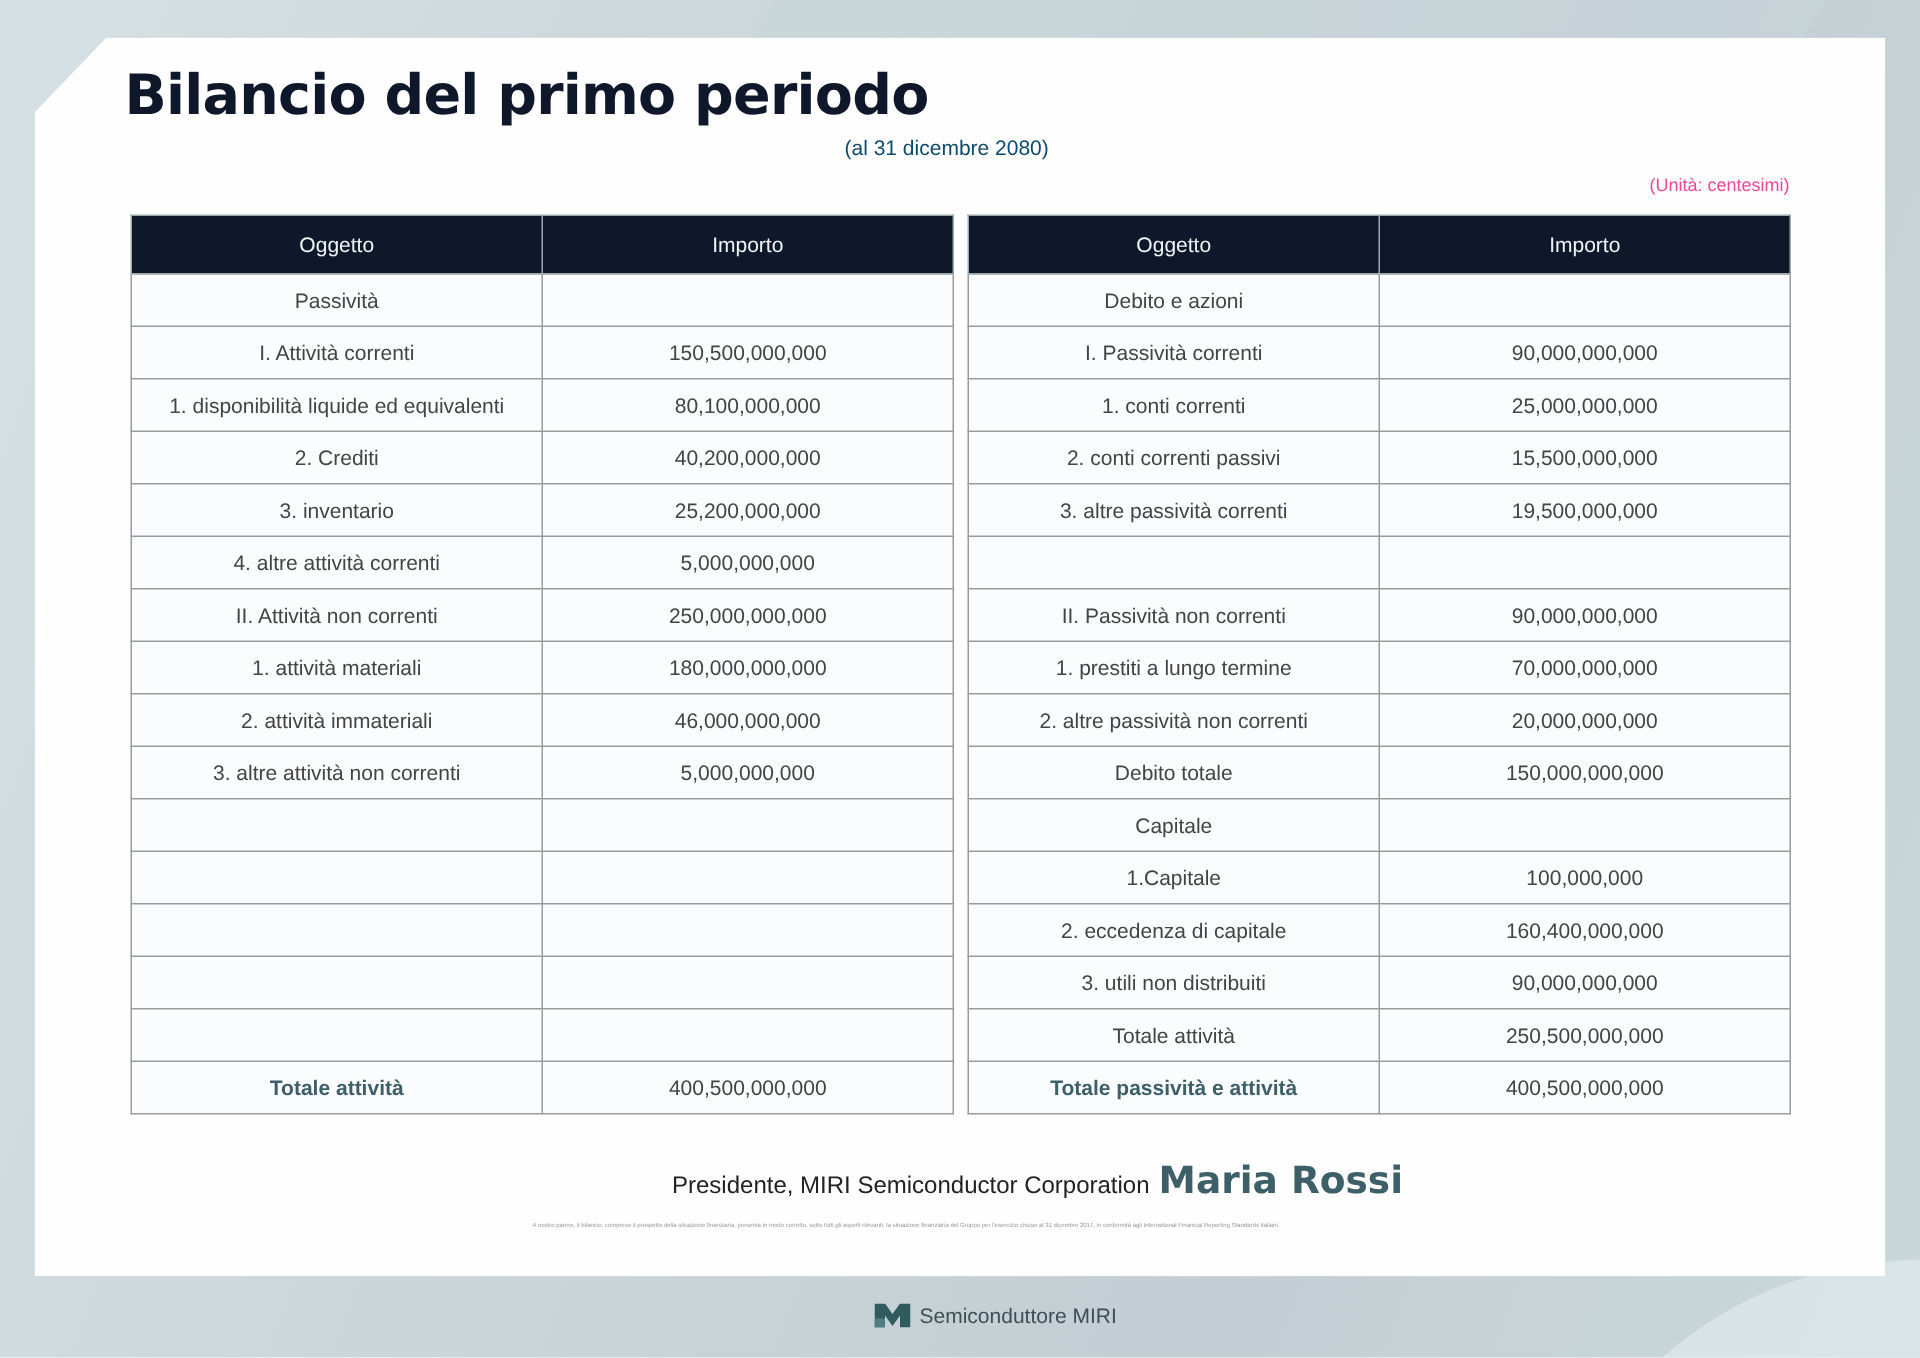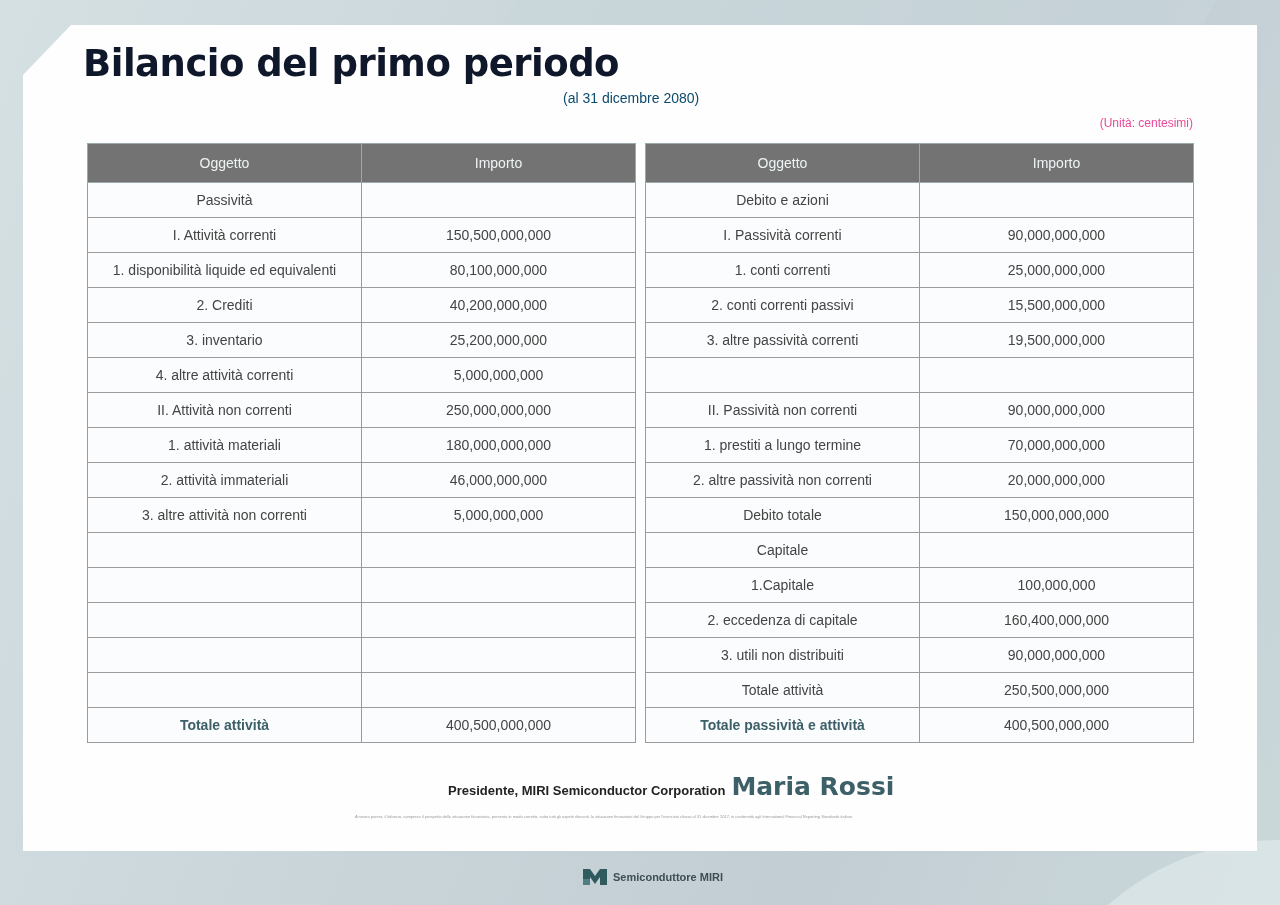--- a/index.html
+++ b/index.html
@@ -36,42 +36,42 @@
   .unit {
     position: absolute; right: 87px; top: 116px; font-size: 12px; color: #ec4899;
   }
   table.bs {
     position: absolute; top: 143px; border-collapse: collapse;
     width: 549px; table-layout: fixed;
   }
   table.bs.left { left: 87px; }
   table.bs.right { left: 645px; }
   table.bs th {
-    background: #737373; color: #eef4f4; font-weight: normal;
+    background: #0f172a; color: #eef4f4; font-weight: normal;
     font-size: 14px; height: 36px; border: 1px solid #9aa9ab;
   }
   table.bs td {
     border: 1px solid #9b9b9b; height: 34px; text-align: center;
     font-size: 14px; color: #444; background: #fbfcfd; padding: 0;
   }
   table.bs td.bold { font-weight: bold; color: #3c5f68; }
   .sign {
     position: absolute; top: 772px; left: 448px; display: flex; align-items: baseline; gap: 6px;
   }
-  .sign .role { font-size: 13px; font-weight: bold; color: #222; }
+  .sign .role { font-size: 16px; font-weight: normal; color: #222; }
   .sign .name { font-family: "DejaVu Sans", sans-serif; font-size: 25px; color: #3c5f68; font-weight: bold; }
   .disclaimer {
     position: absolute; top: 814px; left: 355px; width: 570px; font-size: 4px;
     color: #999; white-space: nowrap; overflow: hidden;
   }
   .brand {
     position: absolute; top: 869px; left: 583px; display: flex; align-items: center; gap: 6px;
   }
   .brand svg { display: block; }
-  .brand .brand-name { font-size: 11px; color: #3d4f53; font-weight: bold; }
+  .brand .brand-name { font-size: 14px; color: #3d4f53; }
 </style>
 </head>
 <body>
 
 <div class="bg-shape3"></div>
 <div class="bg-shape1"></div>
 <div class="bg-shape2"></div>
 
 <div class="card"></div>
 

